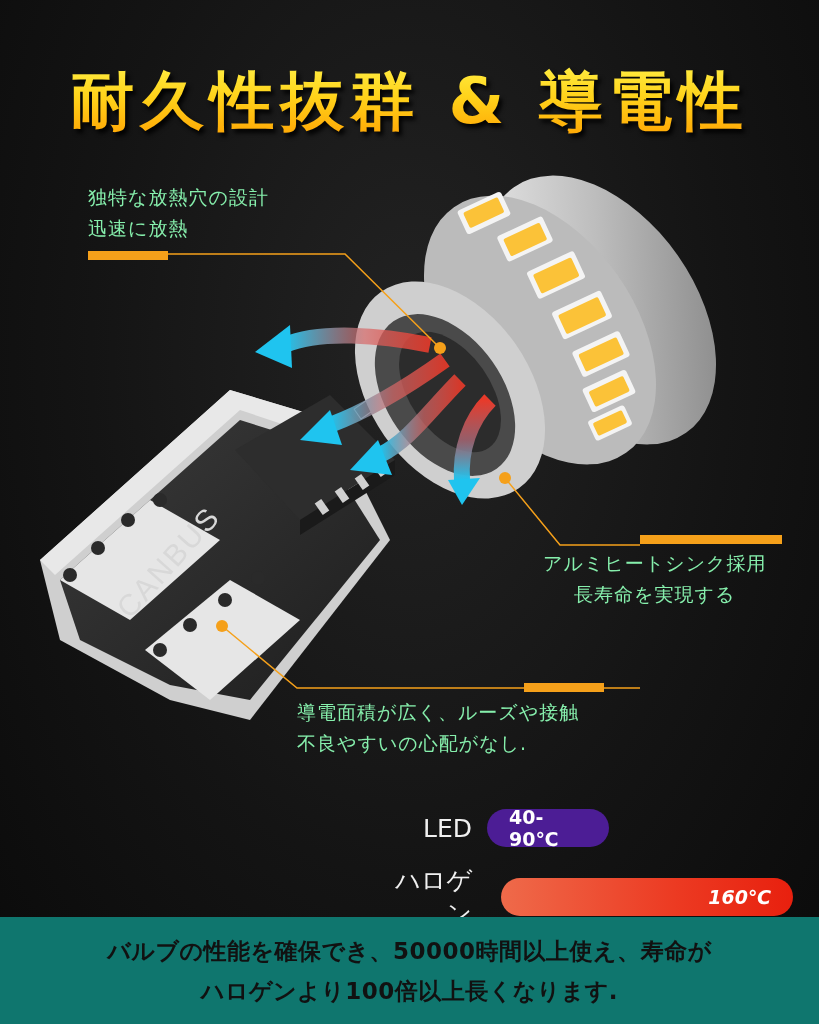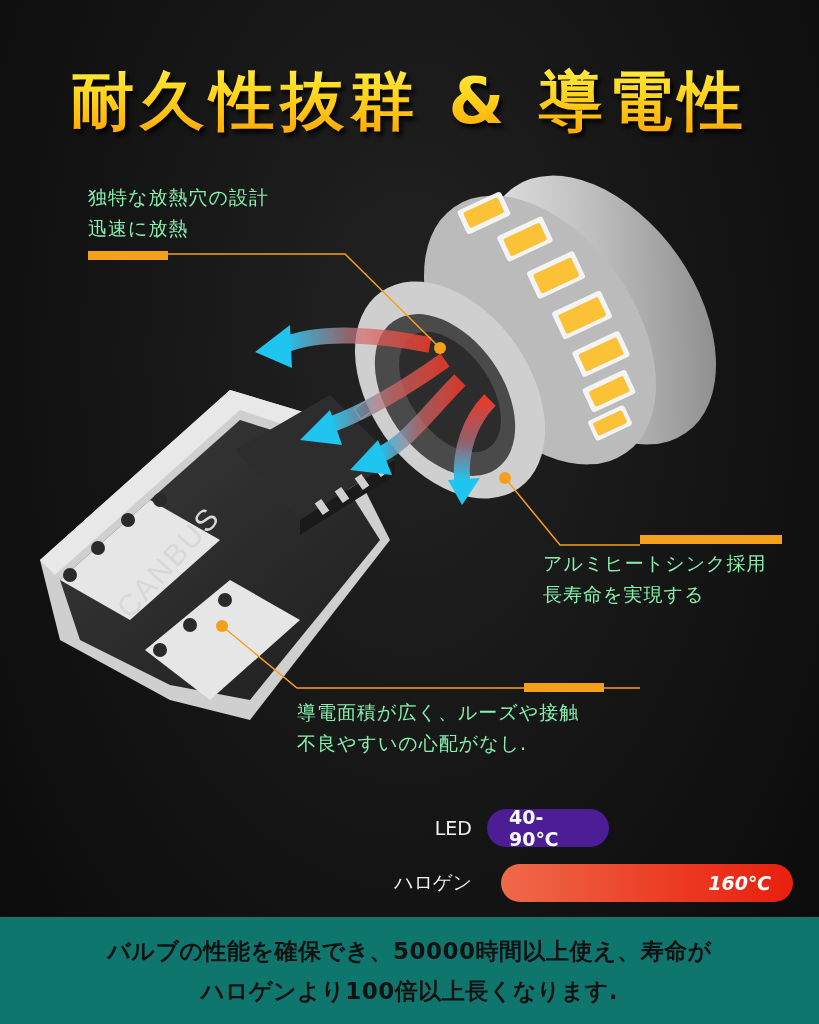--- a/index.html
+++ b/index.html
@@ -19,21 +19,21 @@
     -webkit-background-clip:text; background-clip:text; -webkit-text-fill-color:transparent;
     filter: drop-shadow(3px 4px 2px rgba(0,0,0,0.9));
     margin-top: 28px;
   }
   .callout-text {
     position:absolute; font-size:19px; line-height:31px; color:#86efac; letter-spacing:1px;
   }
   .accent-bar { position:absolute; height:9px; background:#f5a01a; }
   svg.art { position:absolute; left:0; top:0; }
   .temp-row { position:absolute; display:flex; align-items:center; }
-  .temp-label { font-size:19px; color:#f0f0f0; text-align:right; }
+  .temp-label { font-size:25px; color:#f0f0f0; text-align:right; }
   .pill {
     height:38px; border-radius:19px; display:flex; align-items:center;
     font-weight:bold; font-size:19px; color:#fff; padding:0 22px;
   }
   .pill-led { background:#4c1d95; width:122px; justify-content:center; }
   .pill-halogen { background:linear-gradient(90deg,#ef6a4a 0%,#ec3a22 60%,#e8200e 100%); width:292px; justify-content:flex-end;font-style:italic; }
   .footer {
     position:absolute; left:0; top:917px; width:819px; height:107px;
     background:#0f766e; display:flex; flex-direction:column; align-items:center; justify-content:center;
   }
@@ -152,21 +152,21 @@
   </g>
 </svg>
 
 <div class="callout-text" style="left:88px; top:182px;">
   <div>独特な放熱穴の設計</div>
   <div>迅速に放熱</div>
 </div>
 <div class="accent-bar" style="left:88px; top:251px; width:80px;"></div>
 
 <div class="accent-bar" style="left:640px; top:535px; width:142px;"></div>
-<div class="callout-text" style="left:543px; top:548px;">
+<div class="callout-text" style="left:543px; top:548px;text-align:center;">
   <div>アルミヒートシンク採用</div>
   <div>長寿命を実現する</div>
 </div>
 
 <div class="accent-bar" style="left:524px; top:683px; width:80px;"></div>
 <div class="callout-text" style="left:297px; top:697px;">
   <div>導電面積が広く、ルーズや接触</div>
   <div>不良やすいの心配がなし.</div>
 </div>
 

